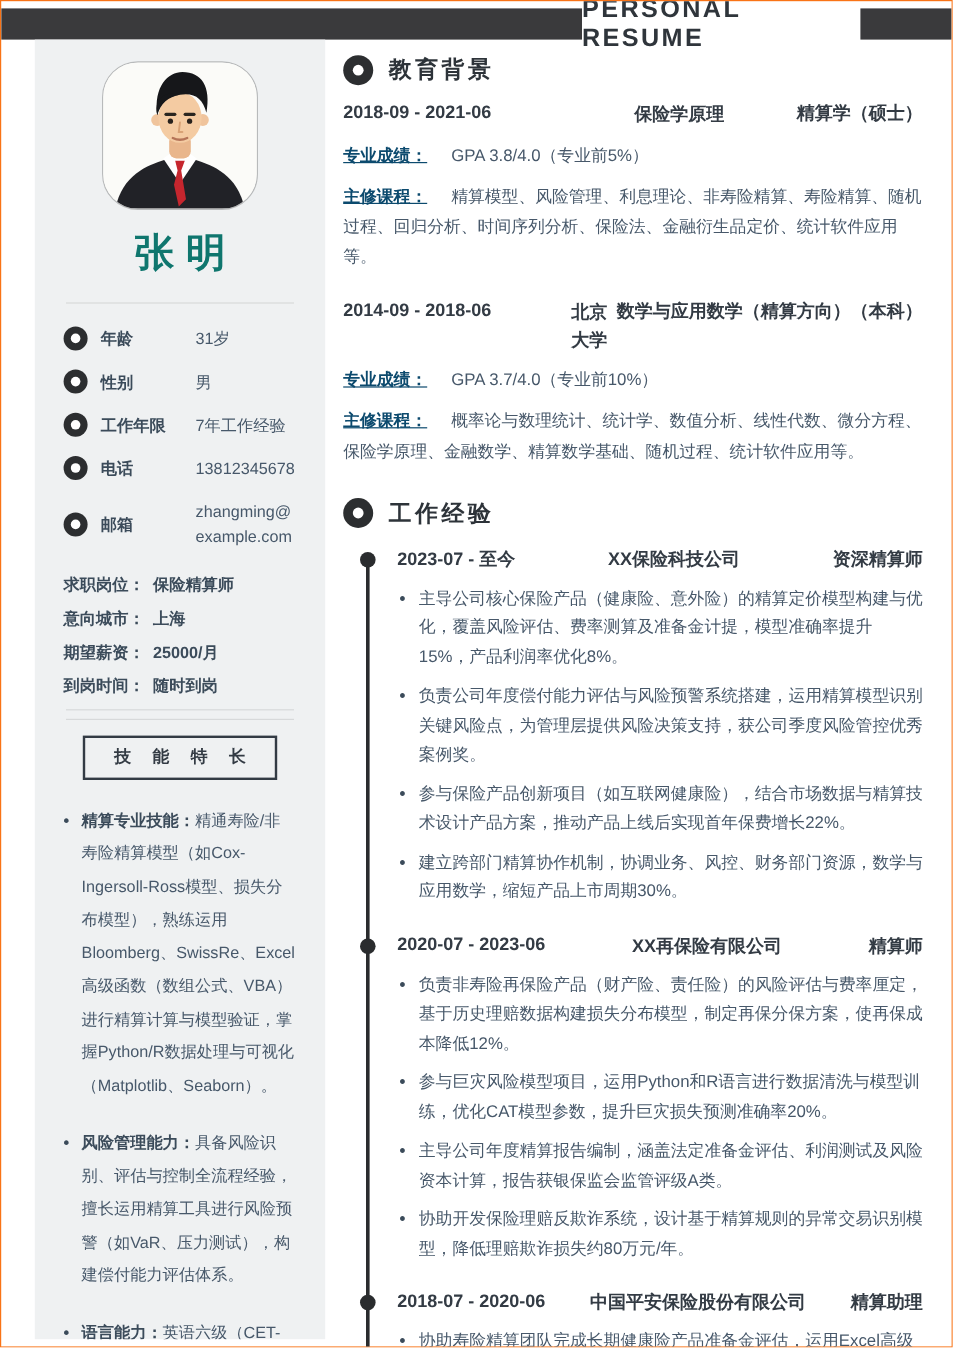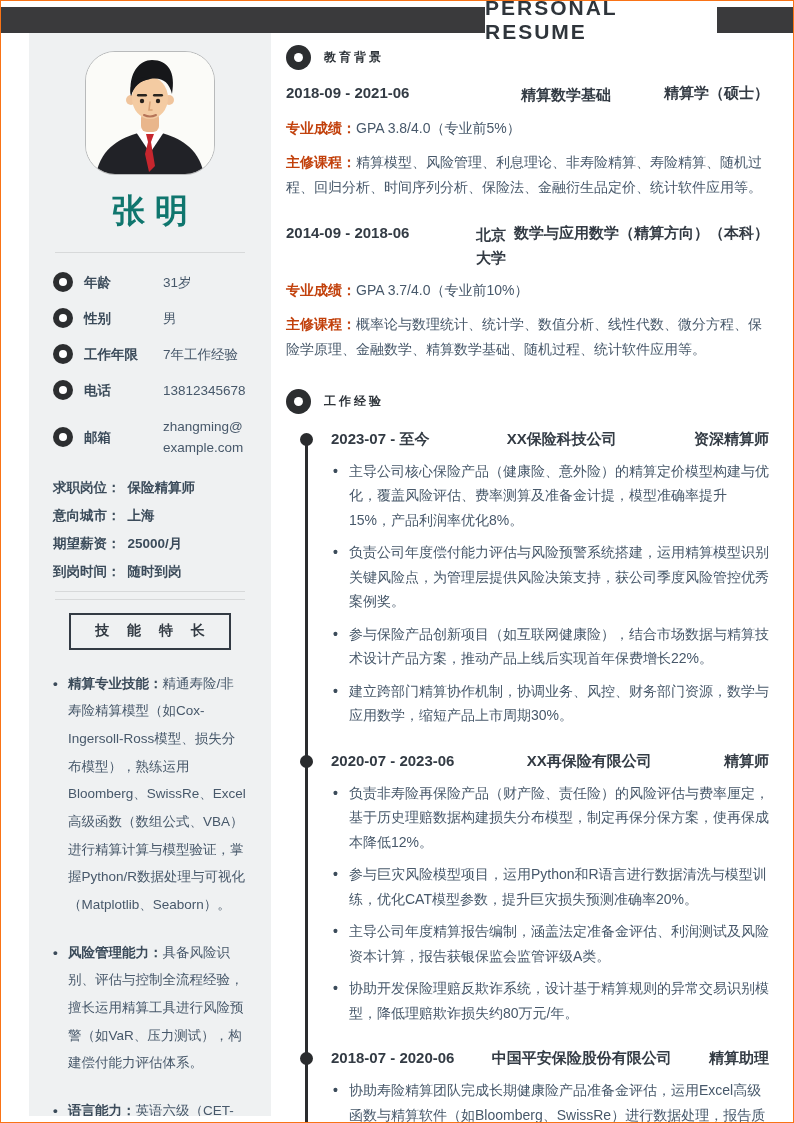--- a/index.html
+++ b/index.html
@@ -40,28 +40,28 @@
   .skills{list-style:none;margin:15px 0 0;padding:0;}
   .skills li{position:relative;padding-left:15px;font-size:13.5px;line-height:2.05;
     color:#47586a;margin-bottom:4px;margin-top:20px;}
   .skills li::before{content:"\2022";position:absolute;left:0;top:0;color:#3b4b5a;font-weight:bold;}
   .skills li b{color:#3b4b5a;}
   
   .main{position:absolute;left:285px;right:24px;top:44px;}
   .sec-head{display:flex;align-items:center;gap:13px;}
   .donut-lg{width:25px;height:25px;}
   .donut-lg::after{inset:8px;}
-  .sec-title{font-size:12px;font-weight:bold;color:#2d3339;letter-spacing:3px;}
+  .sec-title{font-size:19px;font-weight:bold;color:#2d3339;letter-spacing:3px;}
   .edu{margin-top:14px;margin-bottom:24px;}
   .edu-head{display:flex;align-items:flex-start;font-weight:bold;font-size:15px;color:#333b44;}
   .edu-period{width:190px;flex:none;white-space:nowrap;}
   .edu-school{flex:1;text-align:center;line-height:1.5;}
   .edu-degree{flex:none;white-space:nowrap;margin-left:8px;text-align:right;}
   .edu-row{margin-top:9px;font-size:14px;color:#47586a;line-height:1.8;}
-  .edu-row b{color:#c2410c;margin-right:0;}
+  .edu-row b{color:#0c4a6e;margin-right:20px;text-decoration:underline;}
   .sec-work{margin-top:26px;}
   .jobs{position:relative;padding-left:45px;margin-top:16px;}
   .jobs::before{content:"";position:absolute;left:19px;top:12px;width:3px;height:1200px;background:#2a2c2e;}
   .job{position:relative;margin-bottom:24px;}
   .job-dot{position:absolute;left:-31px;top:3px;width:13px;height:13px;border-radius:50%;background:#2a2c2e;}
   .job-head{display:flex;align-items:flex-start;font-weight:bold;font-size:15px;color:#333b44;}
   .job-period{flex:none;white-space:nowrap;}
   .job-company{flex:1;text-align:center;padding:0 8px;}
   .job-role{flex:none;white-space:nowrap;}
   .job ul{list-style:none;margin:10px 0 0;padding:0;}
@@ -184,21 +184,21 @@
   <div class="main">
 
     <div class="sec-head">
       <span class="donut donut-lg"></span>
       <span class="sec-title">教育背景</span>
     </div>
 
     <div class="edu">
       <div class="edu-head">
         <span class="edu-period">2018-09 - 2021-06</span>
-        <span class="edu-school">精算数学基础</span>
+        <span class="edu-school">保险学原理</span>
         <span class="edu-degree">精算学（硕士）</span>
       </div>
       <div class="edu-row">
         <b>专业成绩：</b><span>GPA 3.8/4.0（专业前5%）</span>
       </div>
       <div class="edu-row">
         <b>主修课程：</b><span>精算模型、风险管理、利息理论、非寿险精算、寿险精算、随机过程、回归分析、时间序列分析、保险法、金融衍生品定价、统计软件应用等。</span>
       </div>
     </div>
 

